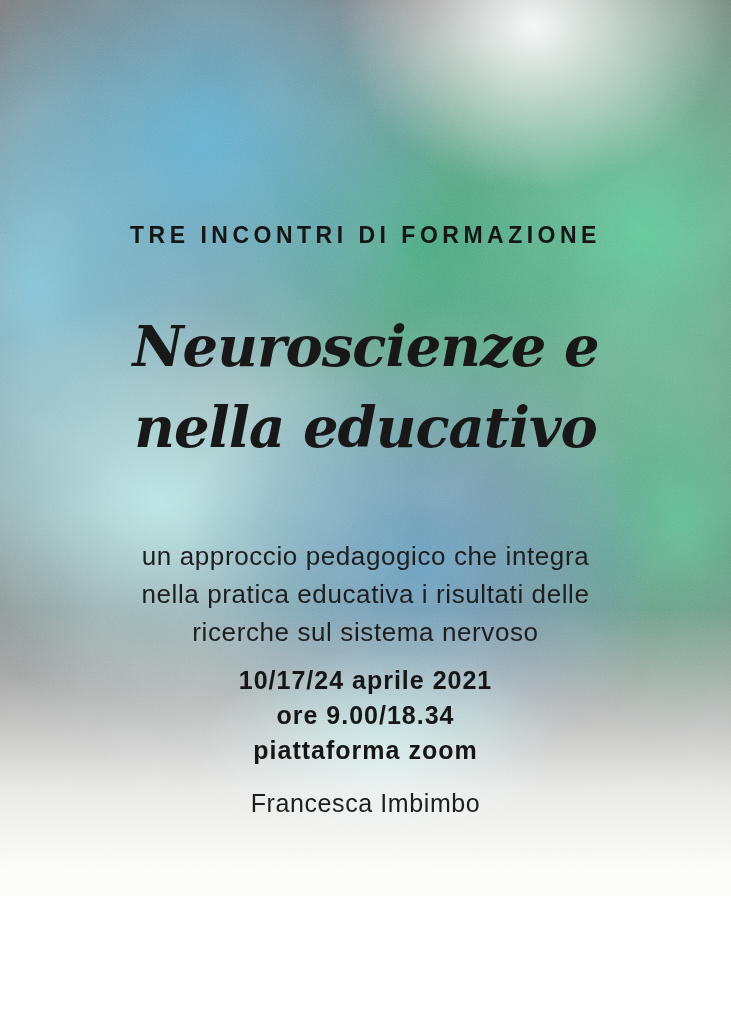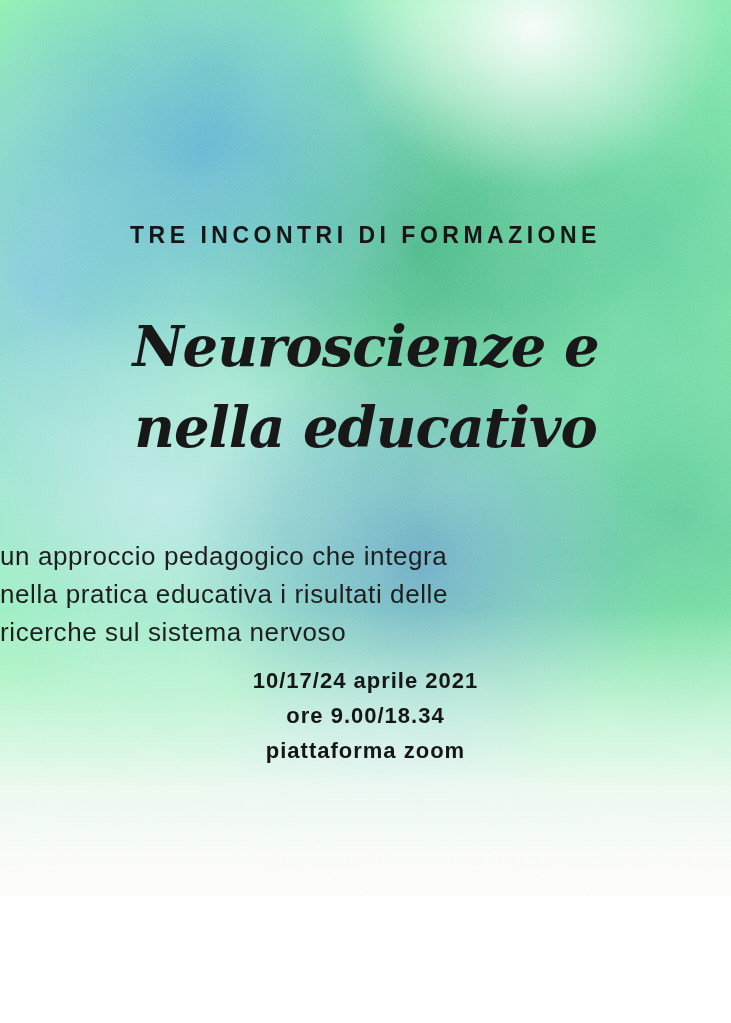--- a/index.html
+++ b/index.html
@@ -8,21 +8,21 @@
     width: 731px;
     height: 1023px;
     overflow: hidden;
     font-family: "Liberation Sans", sans-serif;
   }
 
   .poster {
     position: relative;
     width: 731px;
     height: 896px;
-    background: #86efac;
+    background: #737373;
     overflow: hidden;
   }
 
   
   .bg {
     position: absolute;
     inset: 0;
     background:
       
       linear-gradient(to bottom, rgba(250,250,248,0) 68%, rgba(250,250,248,0.85) 88%, #fbfbf9 97%),
@@ -89,36 +89,36 @@
     letter-spacing: -1px;
   }
   .title .title-line { display: block; }
 
   .description {
     position: absolute;
     top: 537px;
     left: 0;
     right: 0;
     margin: 0;
-    text-align: left;
+    text-align: center;
     font-size: 26px;
     line-height: 38px;
     font-weight: 400;
     letter-spacing: 0.6px;
     color: #1e1e1e;
   }
   .description span { display: block; }
 
   .schedule {
     position: absolute;
     top: 663px;
     left: 0;
     right: 0;
     text-align: center;
-    font-size: 22px;
+    font-size: 25px;
     line-height: 35px;
     font-weight: 700;
     letter-spacing: 1px;
     color: #161616;
   }
 
   .contact {
     position: absolute;
     top: 786px;
     left: 0;
@@ -166,16 +166,17 @@
       <span>ricerche sul sistema nervoso</span>
     </p>
 
     <div class="schedule">
       <div>10/17/24 aprile 2021</div>
       <div>ore 9.00/18.34</div>
       <div>piattaforma zoom</div>
     </div>
 
     <div class="contact">
+      <div>Francesca Imbimbo</div>
     </div>
 
   </div>
 </div>
 
 </body></html>

